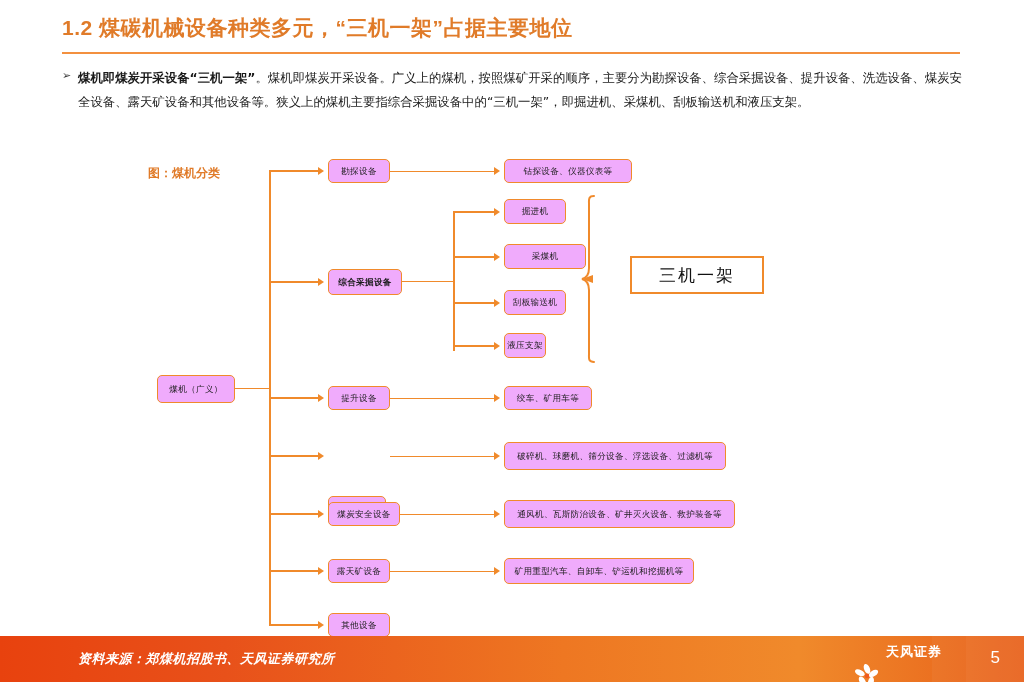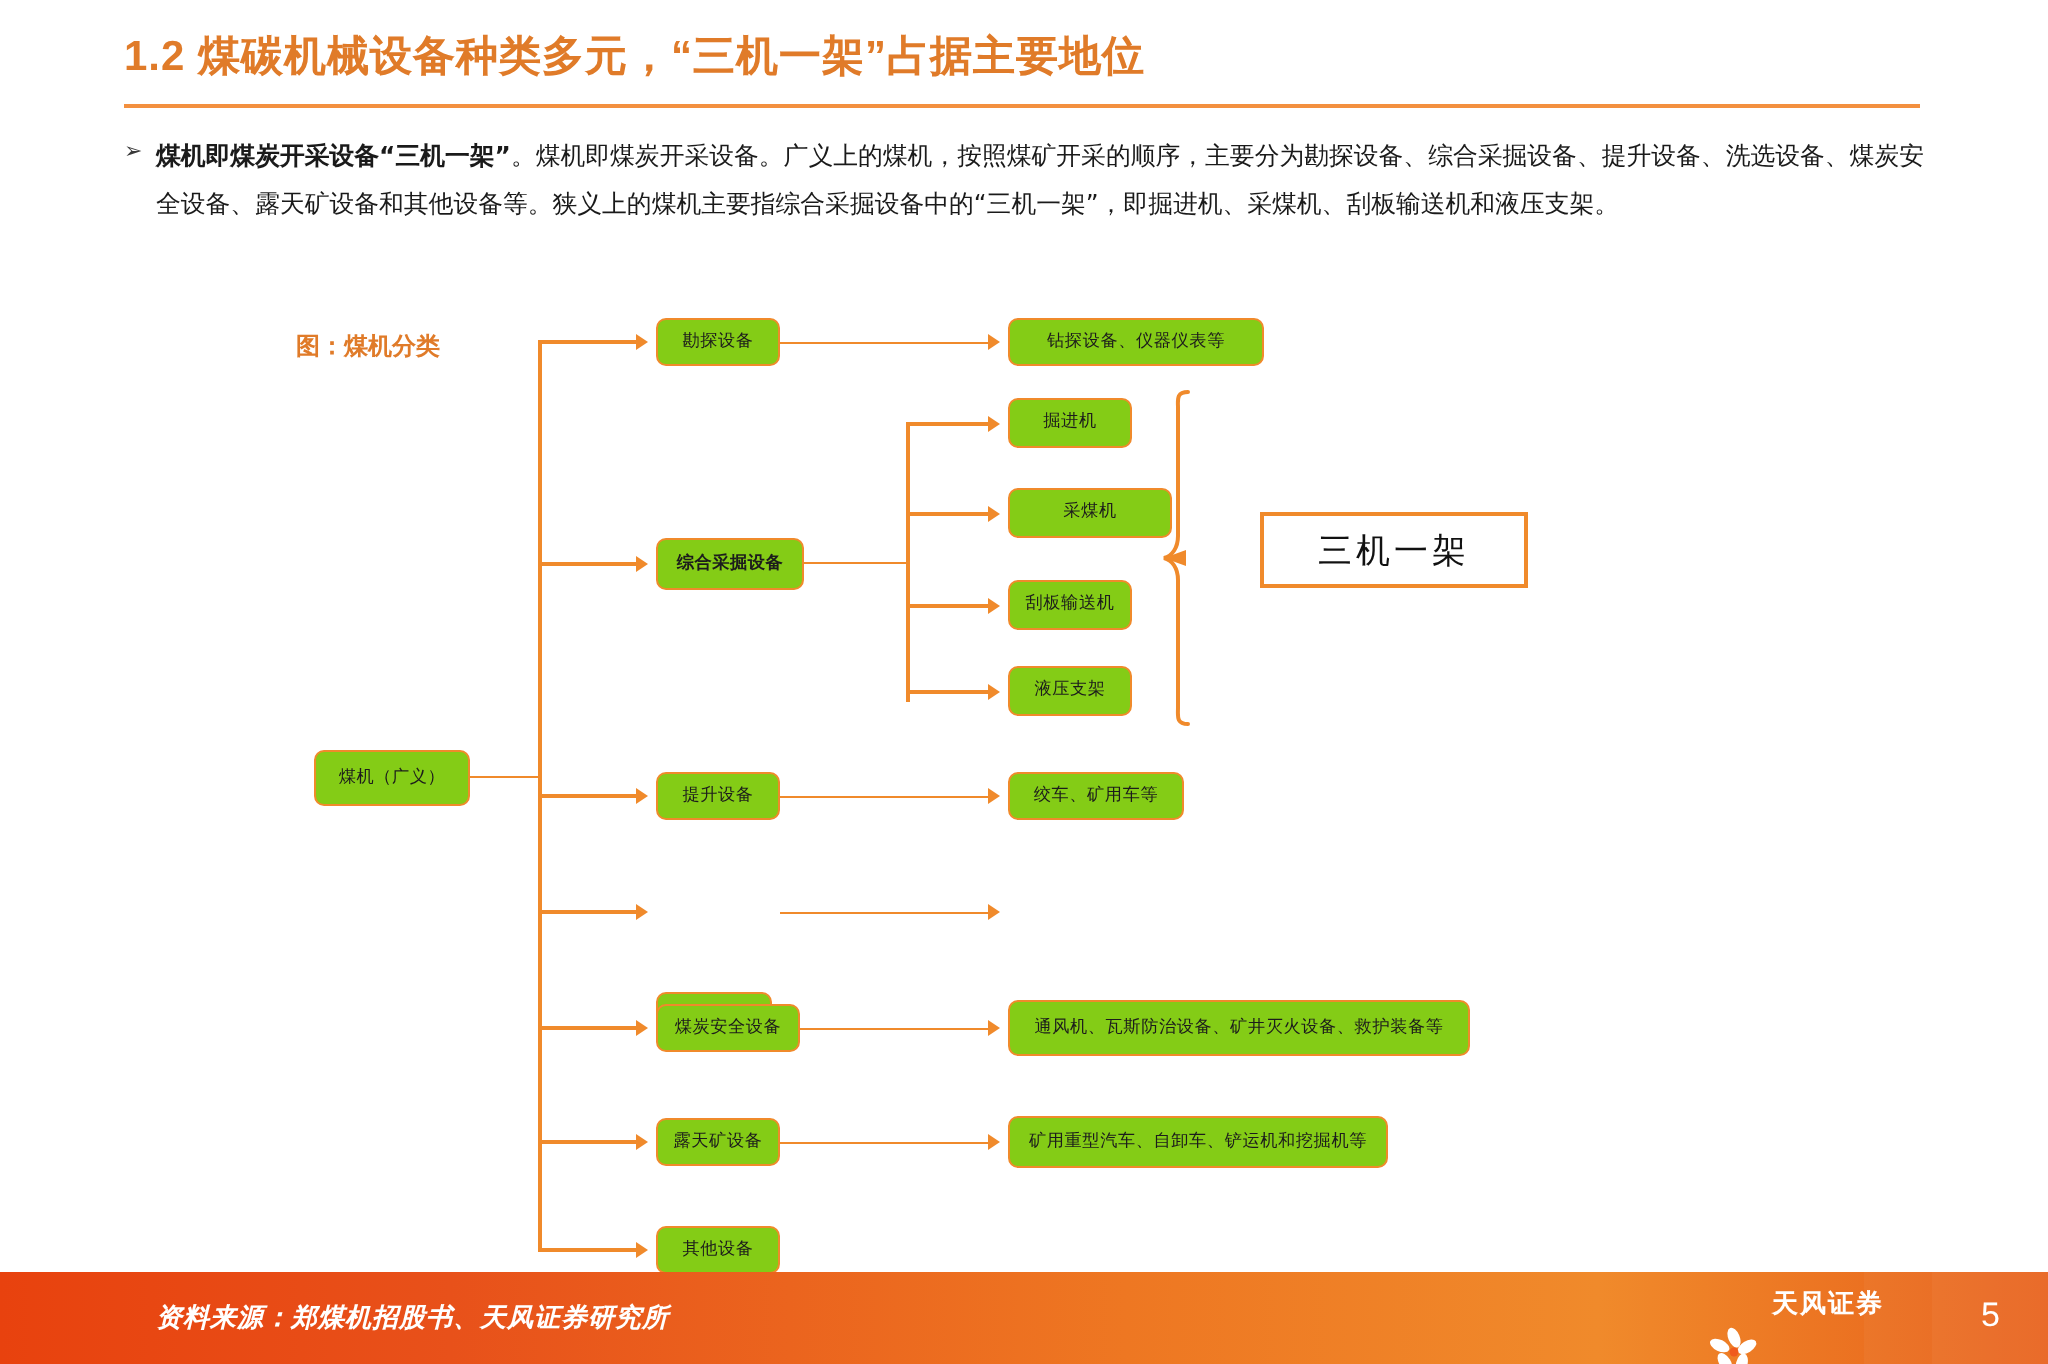--- a/index.html
+++ b/index.html
@@ -77,21 +77,21 @@
     font-weight: bold;
     color: #E07B29;
     white-space: nowrap;
   }
 
   .node {
     position: absolute;
     box-sizing: border-box;
     border: 1.4px solid #F08A2B;
     border-radius: 5px;
-    background: #84cc16;
+    background: #f0abfc;
     color: #1c1c1c;
     font-size: 8.6px;
     font-family: "DejaVu Sans", sans-serif;
     display: flex;
     align-items: center;
     justify-content: center;
     text-align: center;
     line-height: 1.2;
     letter-spacing: 0.3px;
   }
@@ -260,20 +260,21 @@
   <div class="arrow" style="left:318px; top:471px;"></div>
 
   <div class="node leafwide" style="left:504px; top:9px; width:128px; height:24px;">钻探设备、仪器仪表等</div>
   <div class="hline" style="left:390px; top:21px; width:105px;"></div>
   <div class="arrow" style="left:494px; top:17px;"></div>
 
   <div class="node leafwide" style="left:504px; top:236px; width:88px; height:24px;">绞车、矿用车等</div>
   <div class="hline" style="left:390px; top:248px; width:105px;"></div>
   <div class="arrow" style="left:494px; top:244px;"></div>
 
+  <div class="node leafwide" style="left:504px; top:292px; width:222px; height:28px;">破碎机、球磨机、筛分设备、浮选设备、过滤机等</div>
   <div class="hline" style="left:390px; top:306px; width:105px;"></div>
   <div class="arrow" style="left:494px; top:302px;"></div>
 
   <div class="node leafwide" style="left:504px; top:350px; width:231px; height:28px;">通风机、瓦斯防治设备、矿井灭火设备、救护装备等</div>
   <div class="hline" style="left:400px; top:364px; width:95px;"></div>
   <div class="arrow" style="left:494px; top:360px;"></div>
 
   <div class="node leafwide" style="left:504px; top:408px; width:190px; height:26px;">矿用重型汽车、自卸车、铲运机和挖掘机等</div>
   <div class="hline" style="left:390px; top:421px; width:105px;"></div>
   <div class="arrow" style="left:494px; top:417px;"></div>
@@ -286,21 +287,21 @@
   <div class="arrow" style="left:494px; top:58px;"></div>
 
   <div class="node" style="left:504px; top:94px; width:82px; height:25px;">采煤机</div>
   <div class="hline thick" style="left:453px; top:106px; width:42px;"></div>
   <div class="arrow" style="left:494px; top:103px;"></div>
 
   <div class="node" style="left:504px; top:140px; width:62px; height:25px;text-align:center;">刮板输送机</div>
   <div class="hline thick" style="left:453px; top:152px; width:42px;"></div>
   <div class="arrow" style="left:494px; top:149px;"></div>
 
-  <div class="node" style="left:504px; top:183px; width:62px; height:25px;">液压支架</div>
+  <div class="node" style="left:504px; top:183px; width:42px; height:25px;">液压支架</div>
   <div class="hline thick" style="left:453px; top:195px; width:42px;"></div>
   <div class="arrow" style="left:494px; top:192px;"></div>
 
   <svg class="brace" style="left:580px; top:44px;" width="40" height="170" viewBox="0 0 40 170">
     <path d="M14 2 C8 2 9 6 9 10 L9 74 C9 80 6 84 2 85 C6 86 9 90 9 96 L9 160 C9 164 8 168 14 168" fill="none" stroke="#F08A2B" stroke-width="2" stroke-linecap="round"></path>
     <path d="M2 85 L13 81 L13 89 Z" fill="#F08A2B"></path>
   </svg>
 
   <div id="highlight-box">三机一架</div>
 </div>

